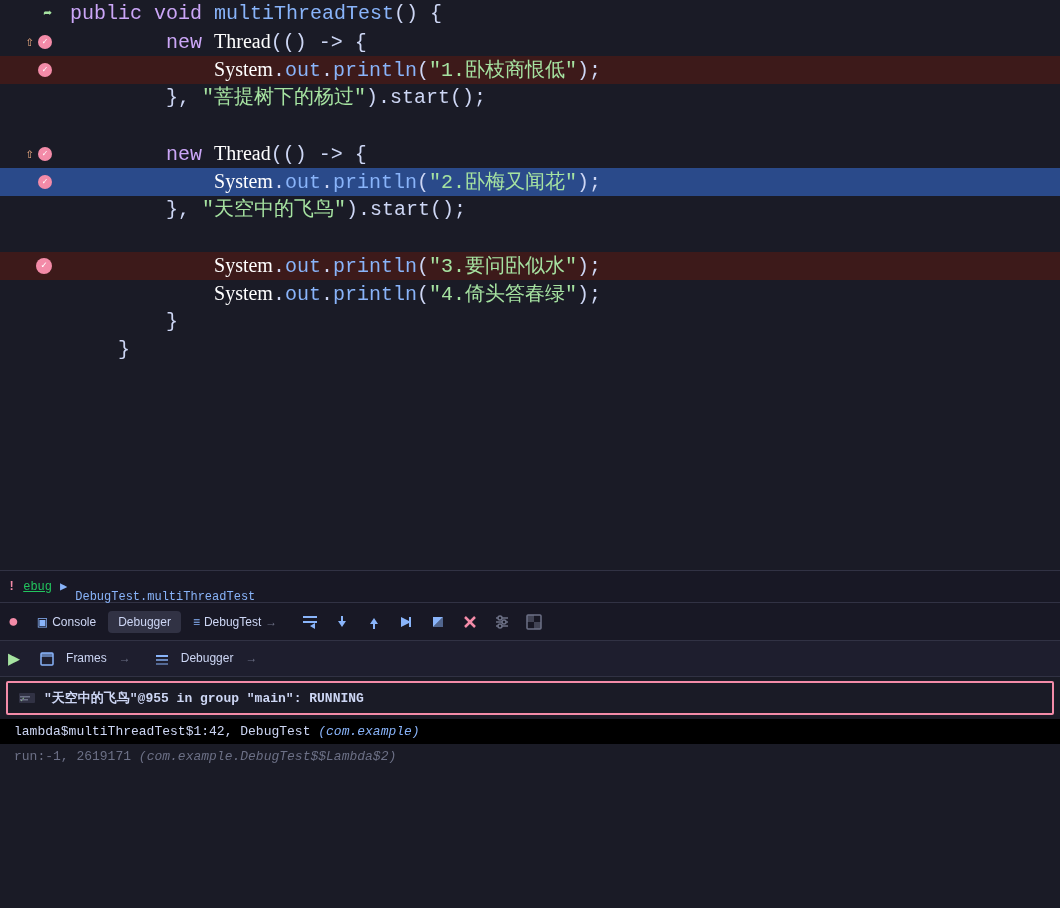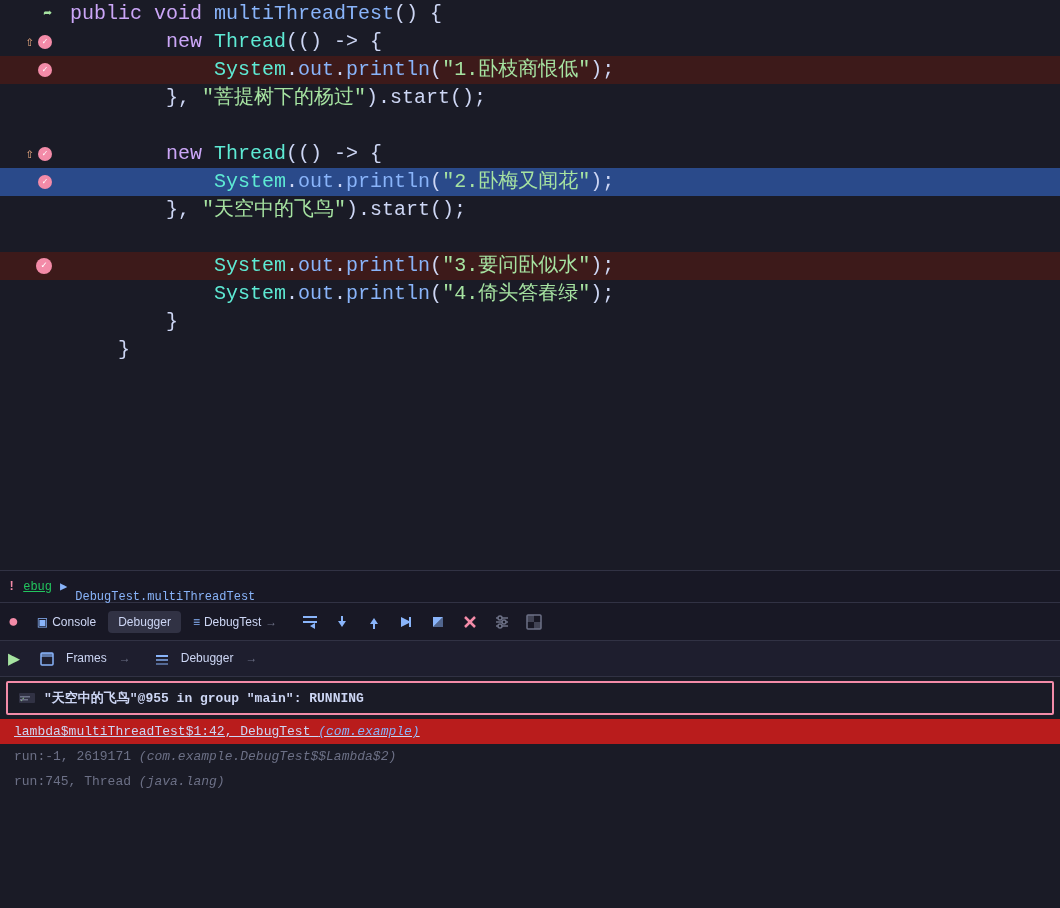--- a/index.html
+++ b/index.html
@@ -82,21 +82,21 @@
       flex: 1;
       padding-left: 10px;
       font-size: 20px;
       white-space: pre;
     }
 
     
     .kw { color: #cba6f7; } 
     .fn { color: #89b4fa; } 
     .str { color: #a6e3a1; } 
-    .type { color: #5eead4; } 
+    .type { color: #ffffff; font-family: Liberation Serif, serif; } 
     .punct { color: #cdd6f4; } 
     .out { color: #89b4fa; }
 
     
     .bottom-panel {
       background: #1a1b26;
       border-top: 1px solid #313244;
       height: 338px;
       display: flex;
       flex-direction: column;
@@ -229,22 +229,21 @@
     }
 
     .stack-item {
       padding: 5px 14px;
       font-size: 13px;
       cursor: pointer;
       color: #cdd6f4;
     }
 
     .stack-item.selected {
-      background: #b91c1c;
-      text-decoration: underline;
+      background: #000000;
     }
 
     .stack-class { color: #cdd6f4; }
     .stack-italic { font-style: italic; color: #89b4fa; }
 
     .green-play {
       color: #a6e3a1;
       font-size: 20px;
     }
 
@@ -499,20 +498,17 @@
     <div class="stack-list">
 
       <div class="stack-item selected">
         <span class="stack-class">lambda$multiThreadTest$1:42, DebugTest </span><span class="stack-italic">(com.example)</span>
       </div>
 
       <div class="stack-item">
         <span class="stack-class" style="color:#6c7086;">run:-1, 2619171 </span><span class="stack-italic" style="color:#6c7086;">(com.example.DebugTest$$Lambda$2)</span>
       </div>
 
-      <div class="stack-item">
-        <span class="stack-class" style="color:#6c7086;">run:745, Thread </span><span class="stack-italic" style="color:#6c7086;">(java.lang)</span>
-      </div>
 
     </div>
   </div>
 
 </div>
 
 </body></html>

